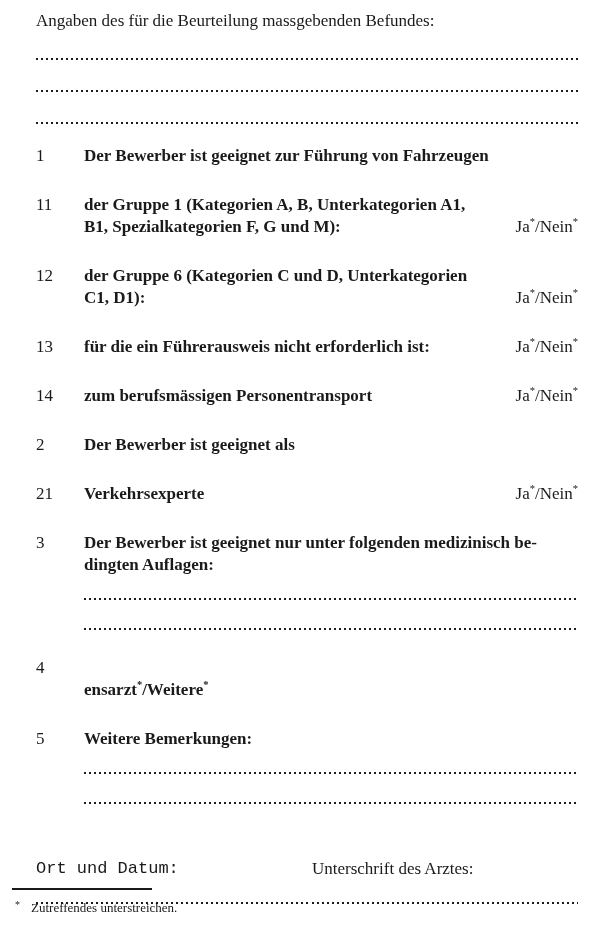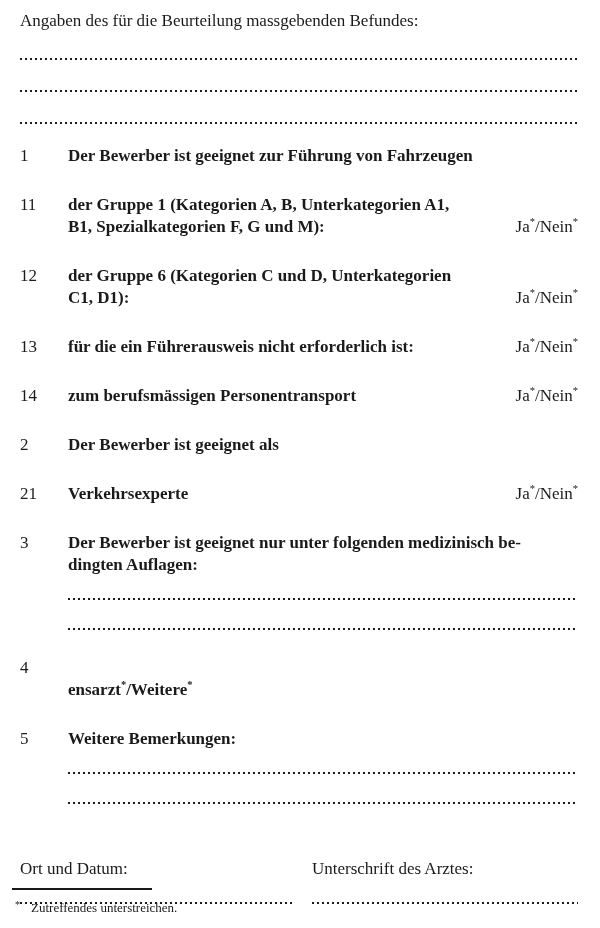--- a/index.html
+++ b/index.html
@@ -6,21 +6,21 @@
   html, body { background: #ffffff; }
   .page {
     position: relative;
     width: 600px;
     height: 928px;
     background: #ffffff;
     color: #1a1a1a;
     font-family: "Liberation Serif", serif;
     font-size: 17px;
     line-height: 22px;
-    padding: 10px 22px 0 20px;
+    padding: 10px 22px 0 36px;
     overflow: hidden;
   }
   
   .dots {
     height: 2px;
     background-image: repeating-linear-gradient(90deg,
       #1a1a1a 0px, #1a1a1a 2px, transparent 2px, transparent 5px);
   }
   .intro .dots { margin-top: 30px; }
   .intro .dots.first { margin-top: 26px; }
@@ -35,21 +35,21 @@
     white-space: nowrap;
     padding-left: 10px;
   }
   .ast { font-size: 62%; vertical-align: super; line-height: 0; }
 
   .sub-dots { margin-left: 48px; }
   .sub-dots .dots.line-a { margin-top: 22px; }
   .sub-dots .dots.line-b { margin-top: 28px; }
 
   .sig-row { display: flex; margin-top: 54px; }
-  .sig-col-left { width: 275px; }
+  .sig-col-left { width: 275px; font-family: Liberation Mono, monospace; }
   .sig-col-right { width: 266px; margin-left: auto; }
   .sig-col-left .dots, .sig-col-right .dots { margin-top: 22px; }
 
   .footnote {
     position: absolute;
     left: 12px;
     bottom: 12px;
     font-size: 13px;
     line-height: 17px;
   }

